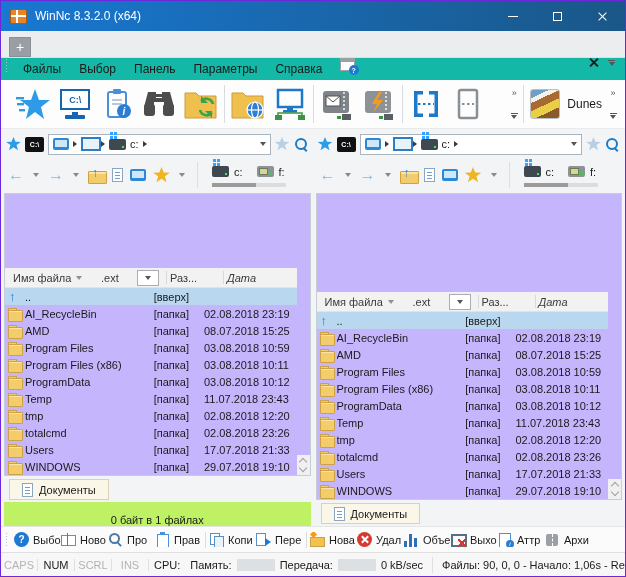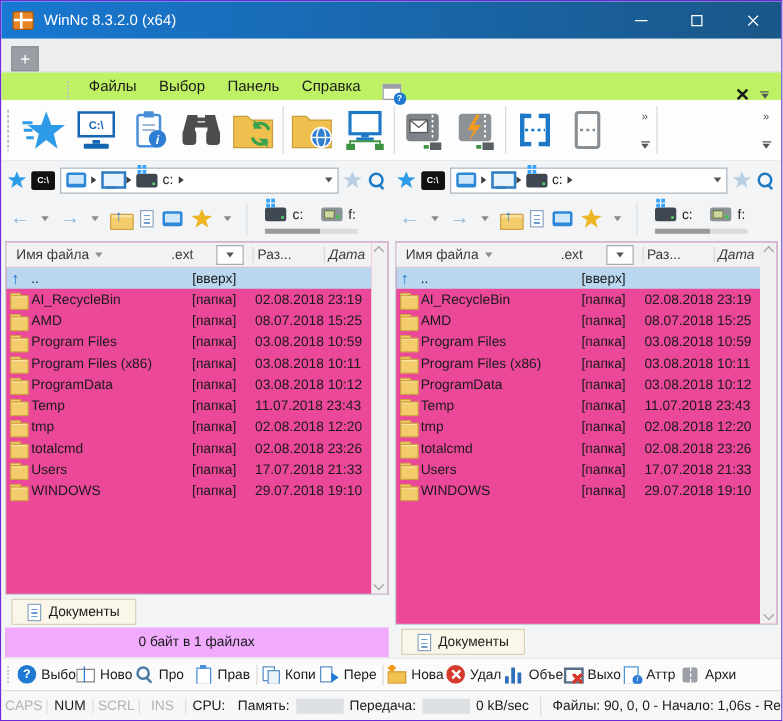--- a/index.html
+++ b/index.html
@@ -21,21 +21,21 @@
   .ic-close::before{transform:rotate(45deg);}.ic-close::after{transform:rotate(-45deg);}
 
   
   .tabbar{height:27px;background:#ebedef;display:flex;align-items:flex-end;padding-left:6px;flex:none;border-bottom:1px solid #dcdee0;}
   .doc-tab-top{height:24px;background:#fff;border:1px solid #c6c8ca;border-bottom:none;display:flex;align-items:center;gap:6px;padding:0 10px;font-size:12px;color:#1a1a1a;min-width:130px;}
   .tab-ico{width:13px;height:11px;background:#2e88d8;border-radius:2px;position:relative;}
   .tab-ico::after{content:"";position:absolute;left:2px;top:2px;right:2px;bottom:4px;background:#bfe0f5;}
   .newtab{width:22px;height:20px;background:#989ea3;color:#fff;display:flex;align-items:center;justify-content:center;font-size:14px;margin-left:2px;border:1px solid #8a9095;}
 
   
-  .menubar{height:22px;background:#bef264;display:flex;align-items:flex-end;font-size:12px;color:#1a1a1a;flex:none;position:relative;padding-left:48px;}
+  .menubar{height:22px;background:#14b8a6;display:flex;align-items:flex-start;font-size:12px;color:#1a1a1a;flex:none;position:relative;}
   .grip{width:3px;height:16px;margin:0 6px 0 4px;background-image:radial-gradient(#b9bec3 1px,transparent 1px);background-size:3px 3px;}
   .menu-item{padding:0 9px;height:100%;display:flex;align-items:center;}
   .menu-item.u::first-letter{text-decoration:underline;}
   .helpwin-ico{width:15px;height:13px;border:1px solid #9aa0a6;border-top:4px solid #9aa0a6;background:#fff;position:relative;margin-left:8px;}
   .helpwin-ico::after{content:"?";position:absolute;right:-5px;bottom:-5px;width:10px;height:10px;background:#1d79d2;border-radius:50%;color:#fff;font-size:7px;font-weight:bold;display:flex;align-items:center;justify-content:center;}
   .menu-right{margin-left:auto;display:flex;align-items:center;gap:10px;padding-right:10px;}
   .inner-close{width:9px;height:9px;position:relative;}
   .inner-close::before,.inner-close::after{content:"";position:absolute;left:4px;top:-1px;width:2px;height:11px;background:#1a1a1a;}
   .inner-close::before{transform:rotate(45deg);}.inner-close::after{transform:rotate(-45deg);}
   .ovf-sm{display:flex;flex-direction:column;align-items:center;gap:1px;}
@@ -98,48 +98,48 @@
 
   .nav-row{height:36px;display:flex;align-items:center;gap:7px;padding:0 4px;flex:none;}
   .nav-sep{width:1px;height:26px;background:#dcdfe2;margin:0 3px;}
   .drive-area{display:flex;flex-direction:column;justify-content:center;}
   .drive-btns{display:flex;gap:6px;align-items:center;}
   .drive-btn{display:flex;align-items:center;gap:5px;font-size:11px;color:#1a1a1a;padding:2px 4px;}
   .usage{width:74px;height:4px;background:#dcdcdc;margin:3px 0 0 4px;}
   .usage-fill{height:100%;background:#9b9b9b;}
 
   
-  .list-frame{flex:1;display:flex;border:1px solid #c6cdd4;background:#ec4899;min-height:0;}
+  .list-frame{flex:1;display:flex;border:1px solid #c6cdd4;background:#c4b5fd;min-height:0;align-items:flex-end;}
   .list-col{flex:1;display:flex;flex-direction:column;min-width:0;}
   .hdr{height:20px;display:flex;align-items:center;background:#f2f2f2;border-bottom:1px solid #e3e3e3;font-size:11px;color:#3a3a3a;flex:none;}
   .h-name{width:96px;padding-left:8px;display:flex;align-items:center;gap:5px;}
   .h-name .tri-d{border-top-color:#909090;border-left-width:3px;border-right-width:3px;}
   .h-sep{width:1px;height:13px;background:#d9d9d9;margin:0 3px;}
-  .h-ext{width:32px;margin-left:36px;}
+  .h-ext{width:32px;}
   .h-combo{width:22px;height:16px;background:#fff;border:1px solid #abadb3;display:flex;align-items:center;justify-content:center;margin:0 4px;}
   .h-size{width:50px;}
   .h-date{flex:1;font-style:italic;}
   .rows{flex:1;overflow:hidden;}
   .frow{display:flex;align-items:center;height:17px;font-size:11px;color:#1a1a1a;}
   .frow.sel{background:#b9d8f0;}
   .ficon{width:20px;height:16px;position:relative;flex:none;}
   .ficon.folder::before{content:"";position:absolute;left:3px;top:2px;width:7px;height:3px;background:#f3cd6b;border:1px solid #cfa145;border-bottom:none;border-radius:1px 1px 0 0;}
   .ficon.folder::after{content:"";position:absolute;left:3px;top:4px;width:13px;height:10px;background:#f3cd6b;border:1px solid #cfa145;border-radius:1px;box-shadow:inset 0 1px 0 #fae3a4;}
   .ficon.up::after{content:"↑";position:absolute;left:4px;top:0px;color:#1f74c4;font-weight:bold;font-size:13px;}
   .fname{width:106px;white-space:nowrap;overflow:hidden;}
   .ftype{width:64px;text-align:right;padding-right:6px;flex:none;}
   .fdate{flex:1;padding-left:9px;white-space:nowrap;overflow:hidden;}
   .vscroll{width:13px;background:#f0f0f0;display:flex;flex-direction:column;justify-content:space-between;align-items:center;padding:4px 0;flex:none;}
   .chev{width:6px;height:6px;border-right:1px solid #a0a0a0;border-bottom:1px solid #a0a0a0;}
   .chev.up{transform:rotate(-135deg);}
   .chev.down{transform:rotate(45deg);}
 
   .tab-row{height:26px;display:flex;align-items:flex-start;flex:none;padding-top:3px;}
   .doc-tab{display:flex;align-items:center;gap:6px;background:#faf6e8;border:1px solid #d8d2b8;padding:0 12px;font-size:11px;color:#1a1a1a;margin-left:5px;height:21px;}
-  .pane-status{height:24px;background:#f0abfc;display:flex;align-items:center;font-size:11px;color:#1a1a1a;flex:none;padding:0 6px;}
+  .pane-status{height:24px;background:#bef264;display:flex;align-items:flex-end;font-size:11px;color:#1a1a1a;flex:none;padding:0 6px;}
   .pane-status.center{justify-content:center;}
   .pane-status.split{justify-content:space-between;}
   .ps-left{display:flex;align-items:center;gap:6px;min-width:0;white-space:nowrap;overflow:hidden;}
   .ps-left .mi-drive{transform:scale(.85);}
 
   
   .fnbar{height:26px;background:#fbfbfb;border-top:1px solid #e3e5e7;display:flex;align-items:center;flex:none;overflow:hidden;}
   .fn-item{display:flex;align-items:center;gap:4px;width:47px;flex:none;overflow:hidden;white-space:nowrap;font-size:11px;color:#1a1a1a;}
   .fn-sep{width:1px;height:16px;background:#dcdcdc;margin:0 3px;flex:none;}
   .fni{width:15px;height:15px;position:relative;flex:none;}
@@ -199,20 +199,21 @@
 
   <div class="tabbar">
     <span class="newtab">+</span>
   </div>
 
   <div class="menubar">
     <span class="grip"></span>
     <span class="menu-item">Файлы</span>
     <span class="menu-item u">Выбор</span>
     <span class="menu-item">Панель</span>
+    <span class="menu-item">Параметры</span>
     <span class="menu-item">Справка</span>
     <span class="helpwin-ico"></span>
     <span class="menu-right">
       <span class="inner-close"></span>
       <span class="ovf-sm">
           <span class="tri-d"></span>
         </span>
     </span>
   </div>
 
@@ -316,20 +317,24 @@
           <line x1="11" y1="17" x2="23" y2="17" stroke="#8a8f94" stroke-width="2" stroke-dasharray="2.5 2.5"></line>
         </svg>
     </span>
     <span class="ovf" style="margin-left:18px">
         <span class="gg">»</span>
         <span class="ovf-sm">
           <span class="tri-d"></span>
         </span>
       </span>
     <span class="tb-sep"></span>
+    <span class="dunes-wrap">
+      <span class="dunes-thumb"></span>
+      <span class="dunes-label">Dunes</span>
+    </span>
     <span class="ovf" style="margin-left:auto;margin-right:5px">
         <span class="gg">»</span>
         <span class="ovf-sm">
           <span class="tri-d"></span>
         </span>
       </span>
   </div>
 
   <div class="panes">
 

